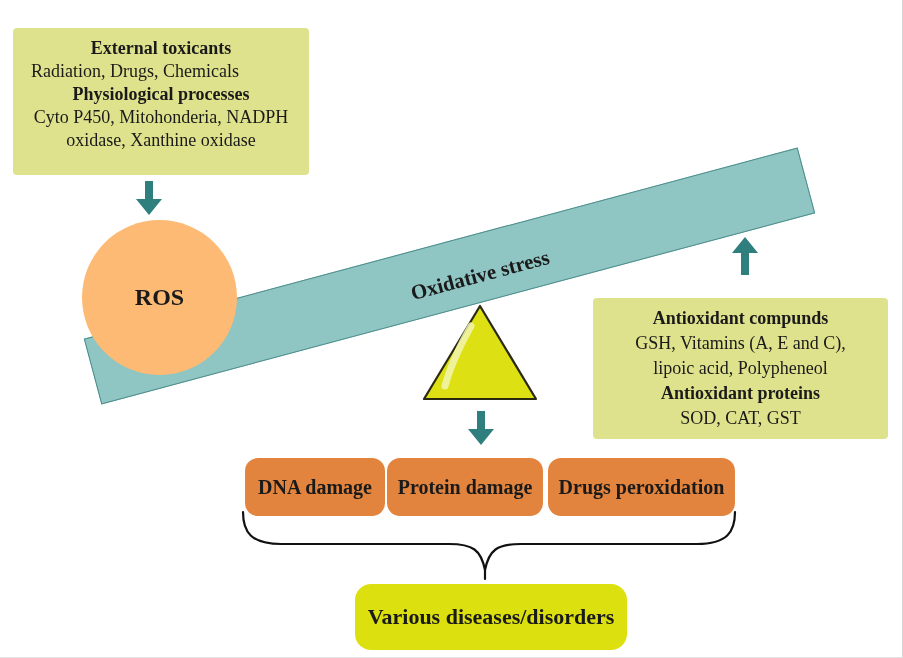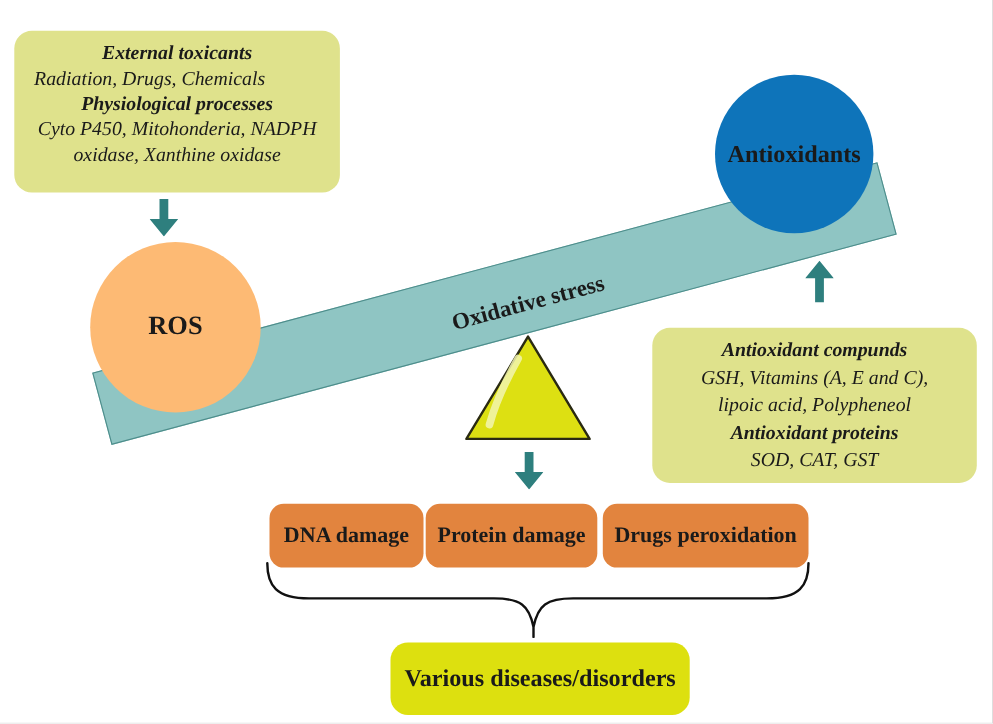--- a/index.html
+++ b/index.html
@@ -10,27 +10,26 @@
     font-family:"Liberation Serif","DejaVu Serif",serif;
     color:#1a1a1a;
     overflow:hidden;
     border-right:1px solid #d6d6d6;
     border-bottom:1px solid #e3e3e3;
     box-sizing:border-box;
   }
   .note-box{
     position:absolute;
     background:#dfe28c;
-    border-radius:16px;
+    border-radius:4px;
     text-align:center;
     font-size:18px;
     line-height:23px;
     padding:9px 12px;
     box-sizing:border-box;
-    font-style:italic;
   }
   .note-box .bold{font-weight:bold;}
   #box-external{left:13px;top:28px;width:296px;min-height:147px;}
   #box-external .left-line{text-align:left;padding-left:6px;}
   #box-antioxidant{left:593px;top:298px;width:295px;min-height:139px;line-height:25px;padding:8px 26px;}
   .circle{
     position:absolute;border-radius:50%;
     display:flex;align-items:center;justify-content:center;
     font-weight:bold;z-index:3;
   }
@@ -93,23 +92,20 @@
 
   <svg id="triangle-wrap" width="122" height="101" viewBox="0 0 122 101">
     <polygon points="61,4 5,97 117,97" fill="#dde012" stroke="#2a2a12" stroke-width="2.2" stroke-linejoin="round"></polygon>
     <path d="M52 24 Q33 58 26 84" fill="none" stroke="#f2f4b0" stroke-width="7" stroke-linecap="round" opacity="0.85"></path>
   </svg>
 
   <div id="circle-ros" class="circle">
     <span>ROS</span>
   </div>
 
-  <div id="circle-anti" class="circle">
-    <span>Antioxidants</span>
-  </div>
 
   <svg id="arrow-up-1" class="arrow" width="26" height="38" viewBox="0 0 26 38">
     <polygon points="13,0 26,16 17,16 17,38 9,38 9,16 0,16" fill="#2e7f7e"></polygon>
   </svg>
 
   <div id="box-antioxidant" class="note-box">
     <div class="bold">Antioxidant compunds</div>
     <div>GSH, Vitamins (A, E and C), lipoic acid, Polypheneol</div>
     <div class="bold">Antioxidant proteins</div>
     <div>SOD, CAT, GST</div>

